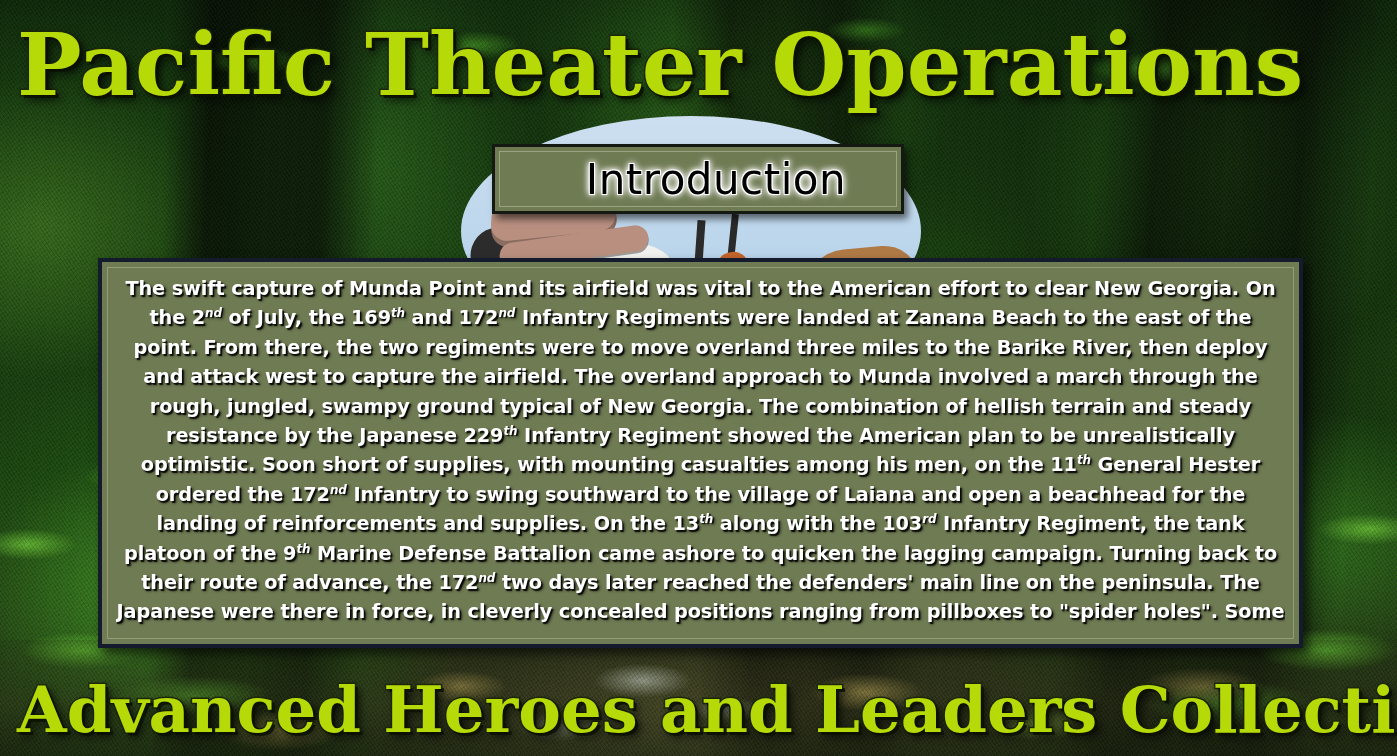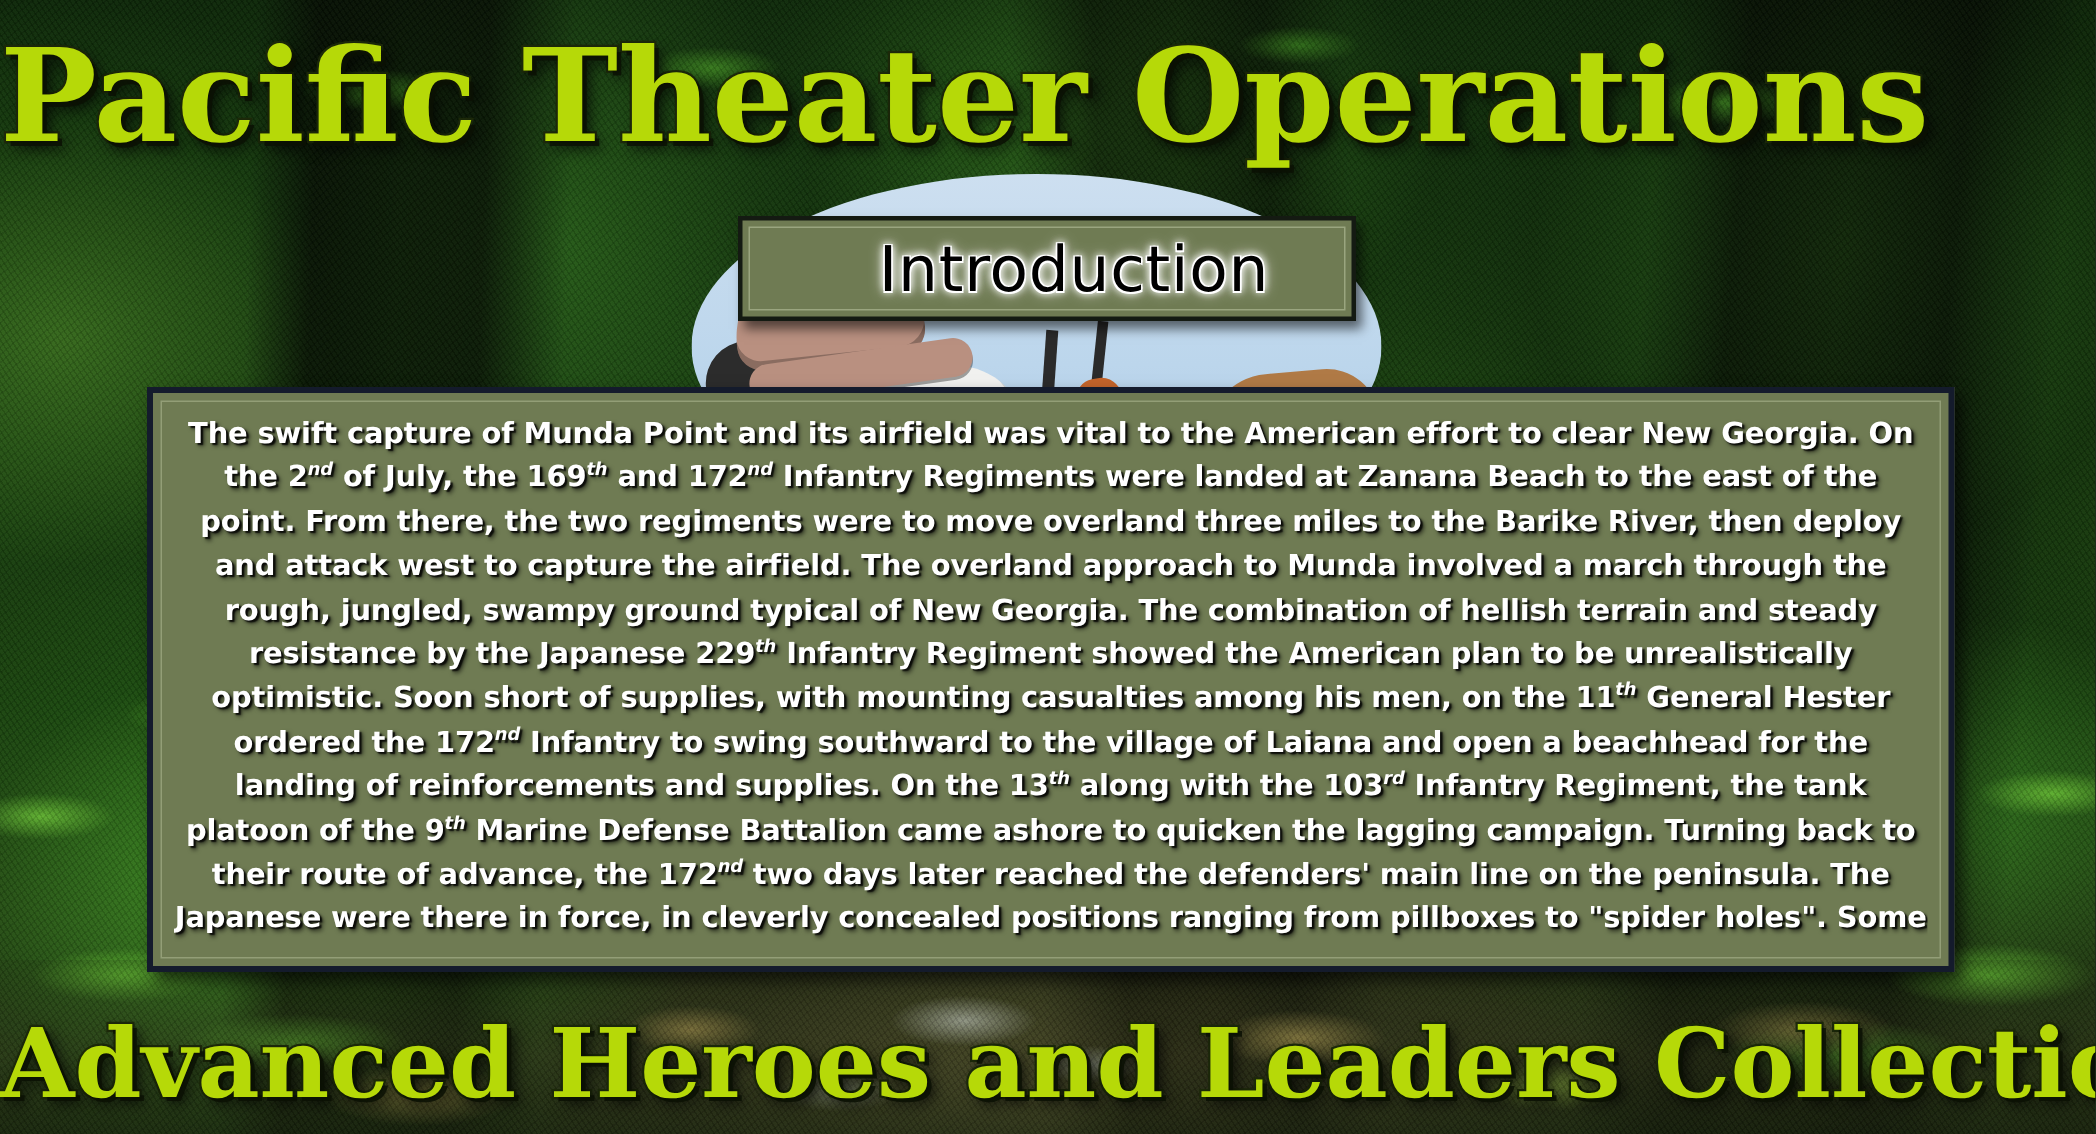--- a/index.html
+++ b/index.html
@@ -178,20 +178,21 @@
     font-family: "DejaVu Serif", "Liberation Serif", serif;
     font-weight: bold;
     color: #b6d908;
     letter-spacing: 0px;
     white-space: nowrap;
     -webkit-text-stroke: 3px #1d2a0a;
     paint-order: stroke fill;
     text-shadow:
       3px 3px 0 rgba(10,16,4,0.85),
       5px 5px 9px rgba(0,0,0,0.7);
+    padding-left: 17px;
   }
   #title-top {
     top: 22px;
     font-size: 86px;
     line-height: 1;
   }
   #title-bottom {
     top: 678px;
     font-size: 64px;
     line-height: 1;

